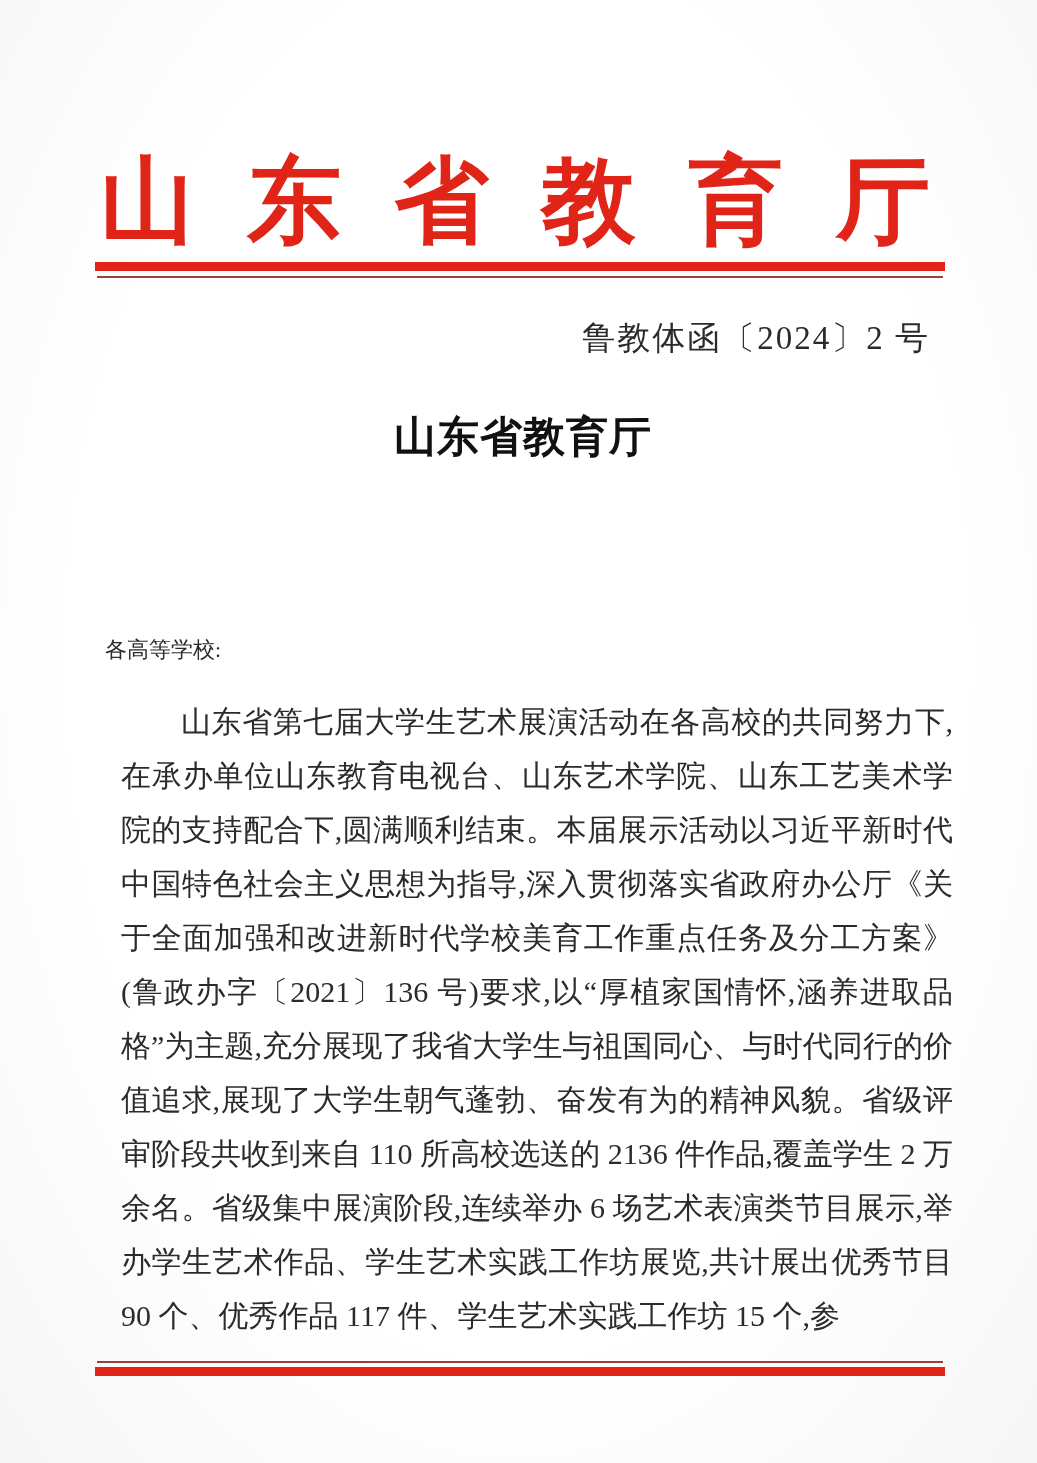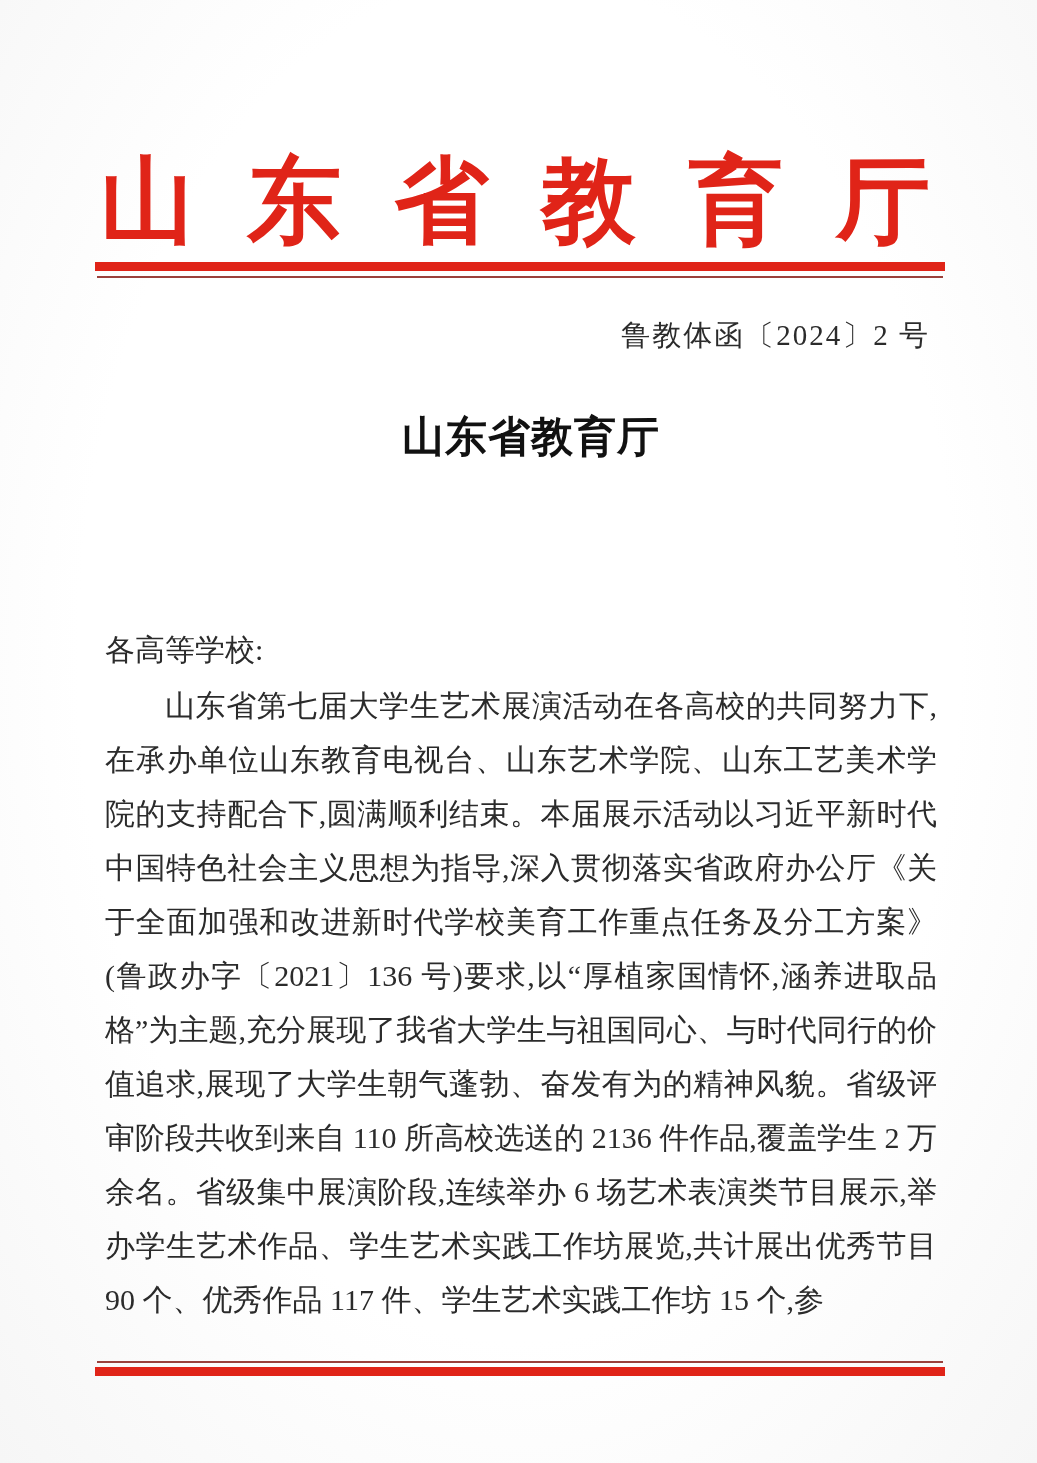--- a/index.html
+++ b/index.html
@@ -48,56 +48,56 @@
   }
   .rule-thick.top    { top: 262px; }
   .rule-thin.top     { top: 276px; }
   .rule-thin.bottom  { top: 1361px; }
   .rule-thick.bottom { top: 1367px; }
   
   .doc-number {
     position: absolute;
     right: 107px;
     top: 316px;
-    font-size: 29px;
+    font-size: 33px;
     color: #2b2b2b;
     letter-spacing: 2px;
     white-space: nowrap;
     margin-left: 8px;
   }
   
   .title-block {
     position: absolute;
-    left: 86px;
+    left: 78px;
     width: 890px;
     top: 410px;
     text-align: center;
     color: #111111;
     font-weight: 700;
   }
   .title-line {
     font-size: 42px;
     line-height: 55px;
     letter-spacing: 1px;
   }
   
   .salutation {
     position: absolute;
     left: 105px;
     top: 630px;
-    font-size: 30px;
+    font-size: 22px;
     color: #2b2b2b;
     line-height: 40px;
   }
   .body-paragraph {
     position: absolute;
     left: 105px;
     width: 832px;
     top: 679px;
-    margin: 0;
+    margin: 16px;
     font-size: 30px;
     line-height: 54px;
     color: #2b2b2b;
     text-indent: 2em;
     text-align: justify;
     text-justify: inter-ideograph;
   }
 </style>
 </head>
 <body>

